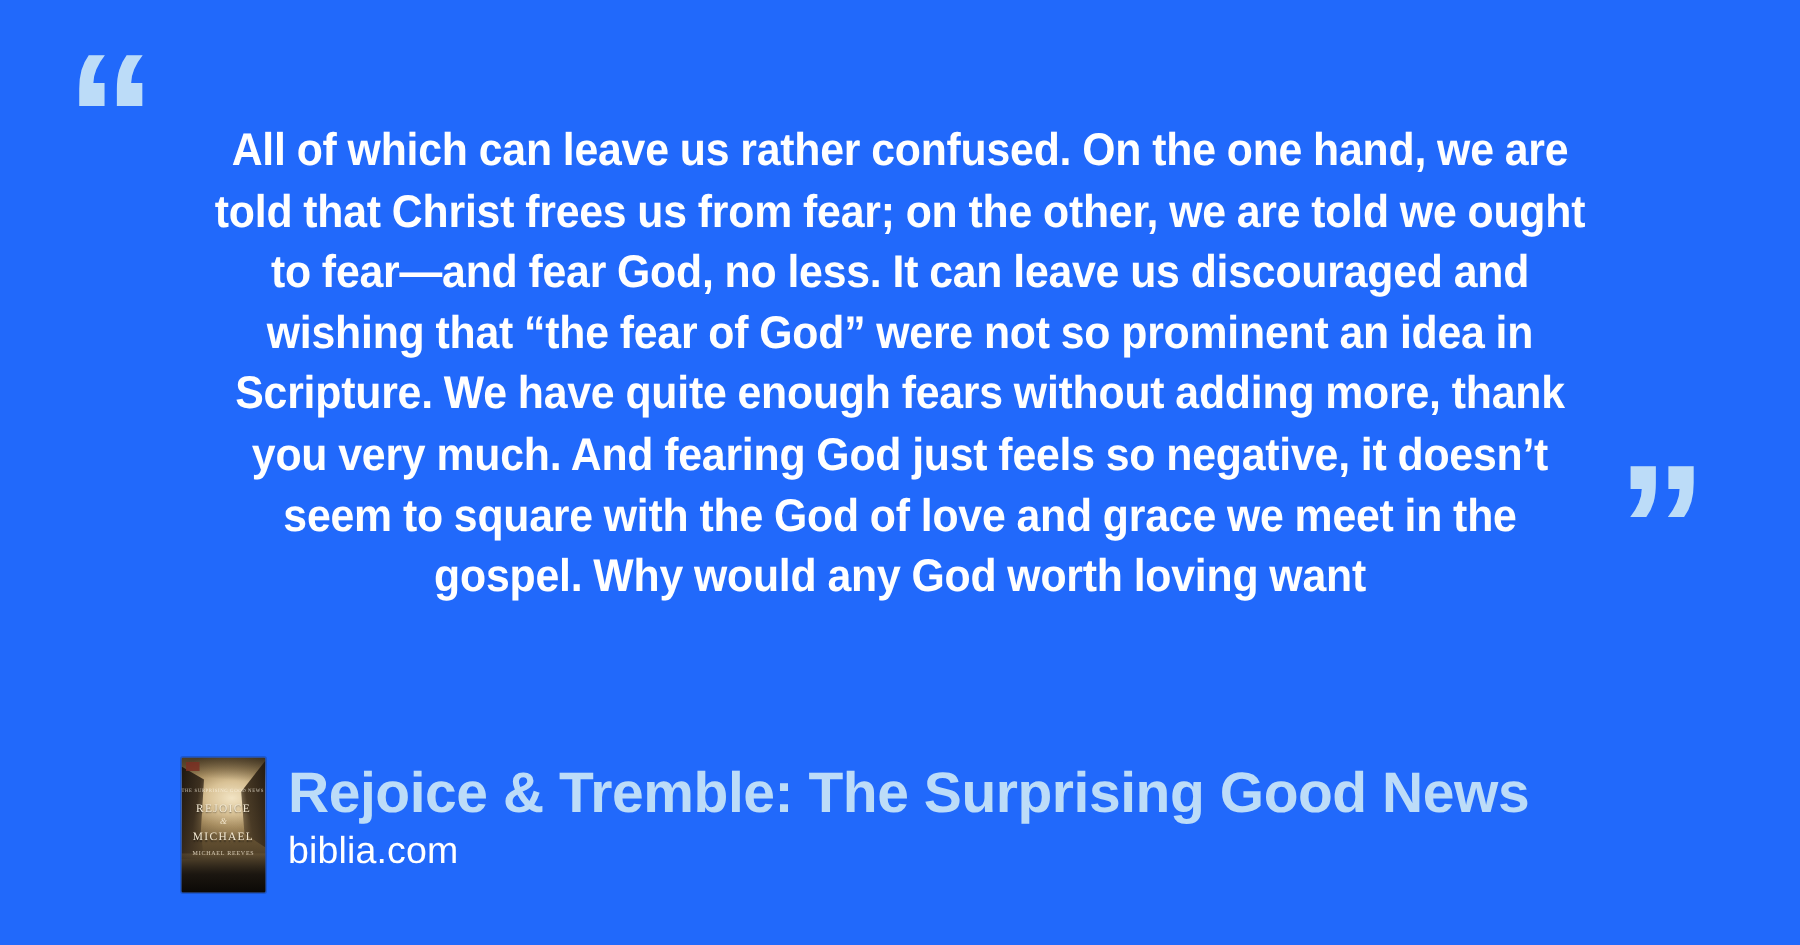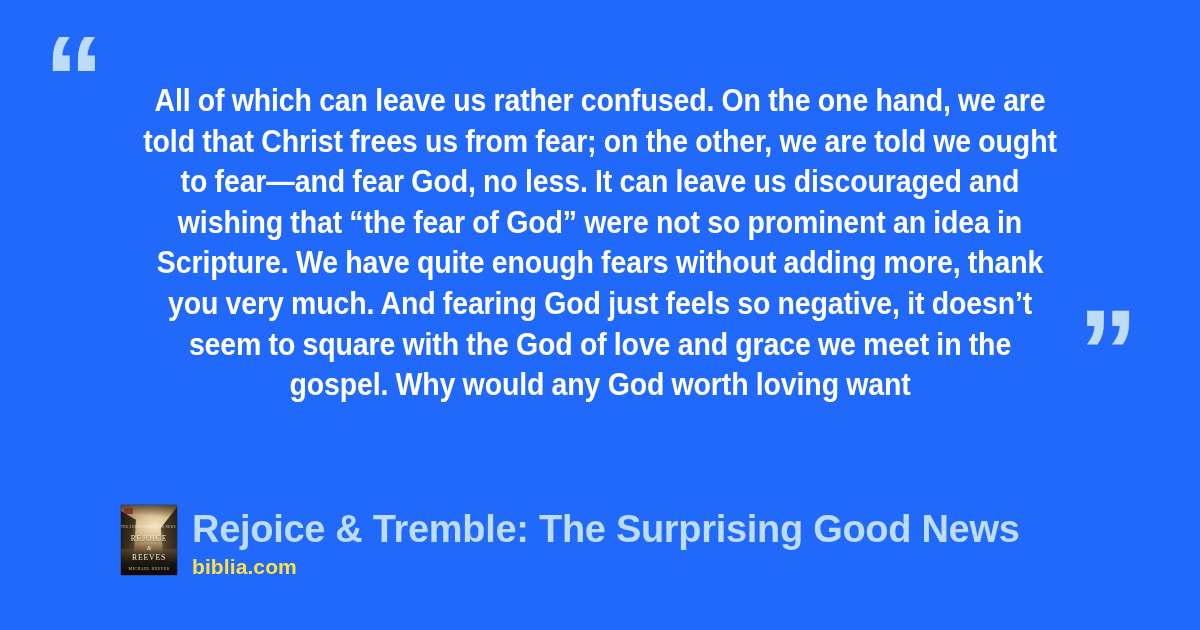--- a/index.html
+++ b/index.html
@@ -74,21 +74,21 @@
     width: 1060px;
     height: 95px;
     display: flex;
     flex-direction: row;
     align-items: flex-start;
   }
   .cover {
     position: relative;
     flex: 0 0 auto;
     width: 56px;
-    height: 70px;
+    height: 90px;
     border-radius: 1px;
     overflow: hidden;
     background:
       linear-gradient(185deg, rgba(20,16,12,0.55) 0%, rgba(20,16,12,0.0) 18%),
       linear-gradient(0deg, rgba(12,10,8,0.92) 0%, rgba(40,32,22,0.55) 22%, rgba(110,88,56,0.10) 45%, rgba(0,0,0,0) 60%),
       radial-gradient(ellipse 46px 30px at 60% 30%, #f2e4c4 0%, #d9c296 36%, #a98f62 66%, #6d5836 100%),
       linear-gradient(160deg, #3a2d1d 0%, #6b5735 40%, #2a2017 100%);
     box-shadow: 0 0 0 1px rgba(0,0,0,0.18);
   }
   .cover .cover-cliff-left {
@@ -183,24 +183,24 @@
     color: #bcdcf8;
     font-family: "Liberation Sans", sans-serif;
     font-weight: 700;
     font-size: 38px;
     line-height: 44px;
     letter-spacing: -0.3px;
     white-space: nowrap;
   }
   .site-name {
     margin: 4px 0 0 0;
-    color: #fde047;
-    font-family: "Liberation Sans", sans-serif;
-    font-weight: 700;
-    font-size: 21px;
+    color: #ffffff;
+    font-family: "Liberation Sans", sans-serif;
+    font-weight: 400;
+    font-size: 25px;
     line-height: 24px;
     letter-spacing: 0.1px;
   }
 </style>
 </head>
 <body>
 
 <div class="card">
 
   <div class="quote-area">
@@ -214,21 +214,21 @@
   <div class="footer">
 
     <div class="cover">
       <div class="cover-cliff-left"></div>
       <div class="cover-cliff-right"></div>
       <div class="cover-water"></div>
       <div class="cover-badge"></div>
       <div class="cover-top-label">THE SURPRISING GOOD NEWS OF</div>
       <div class="cover-title">REJOICE</div>
       <div class="cover-amp">&amp;</div>
-      <div class="cover-title2">REEVES</div>
+      <div class="cover-title2">MICHAEL</div>
       <div class="cover-author">MICHAEL REEVES</div>
     </div>
 
     <div class="footer-text">
       <div class="book-title">Rejoice &amp; Tremble: The Surprising Good News</div>
       <div class="site-name">biblia.com</div>
     </div>
 
   </div>
 

